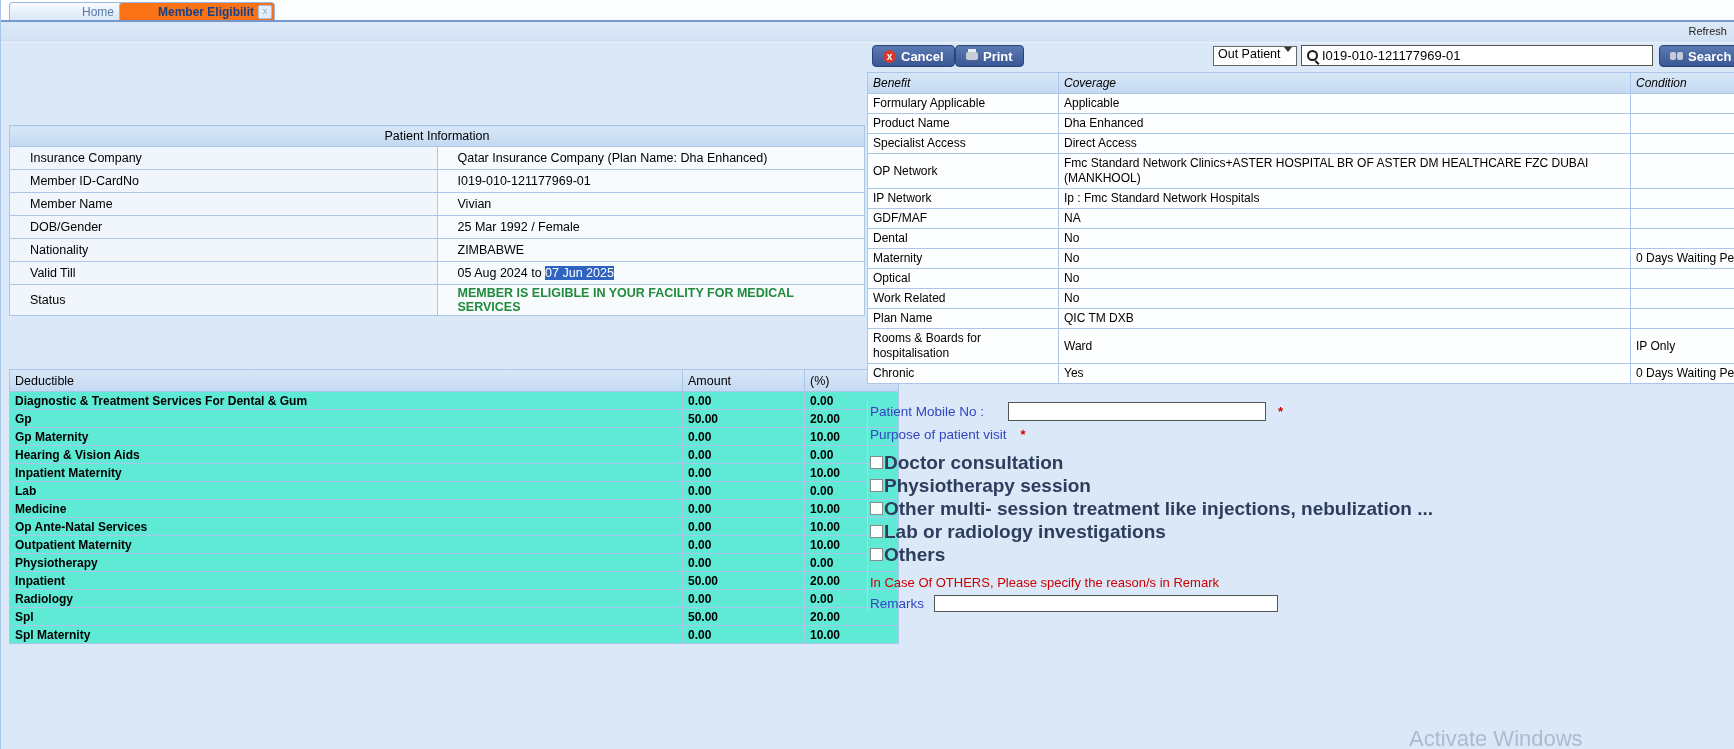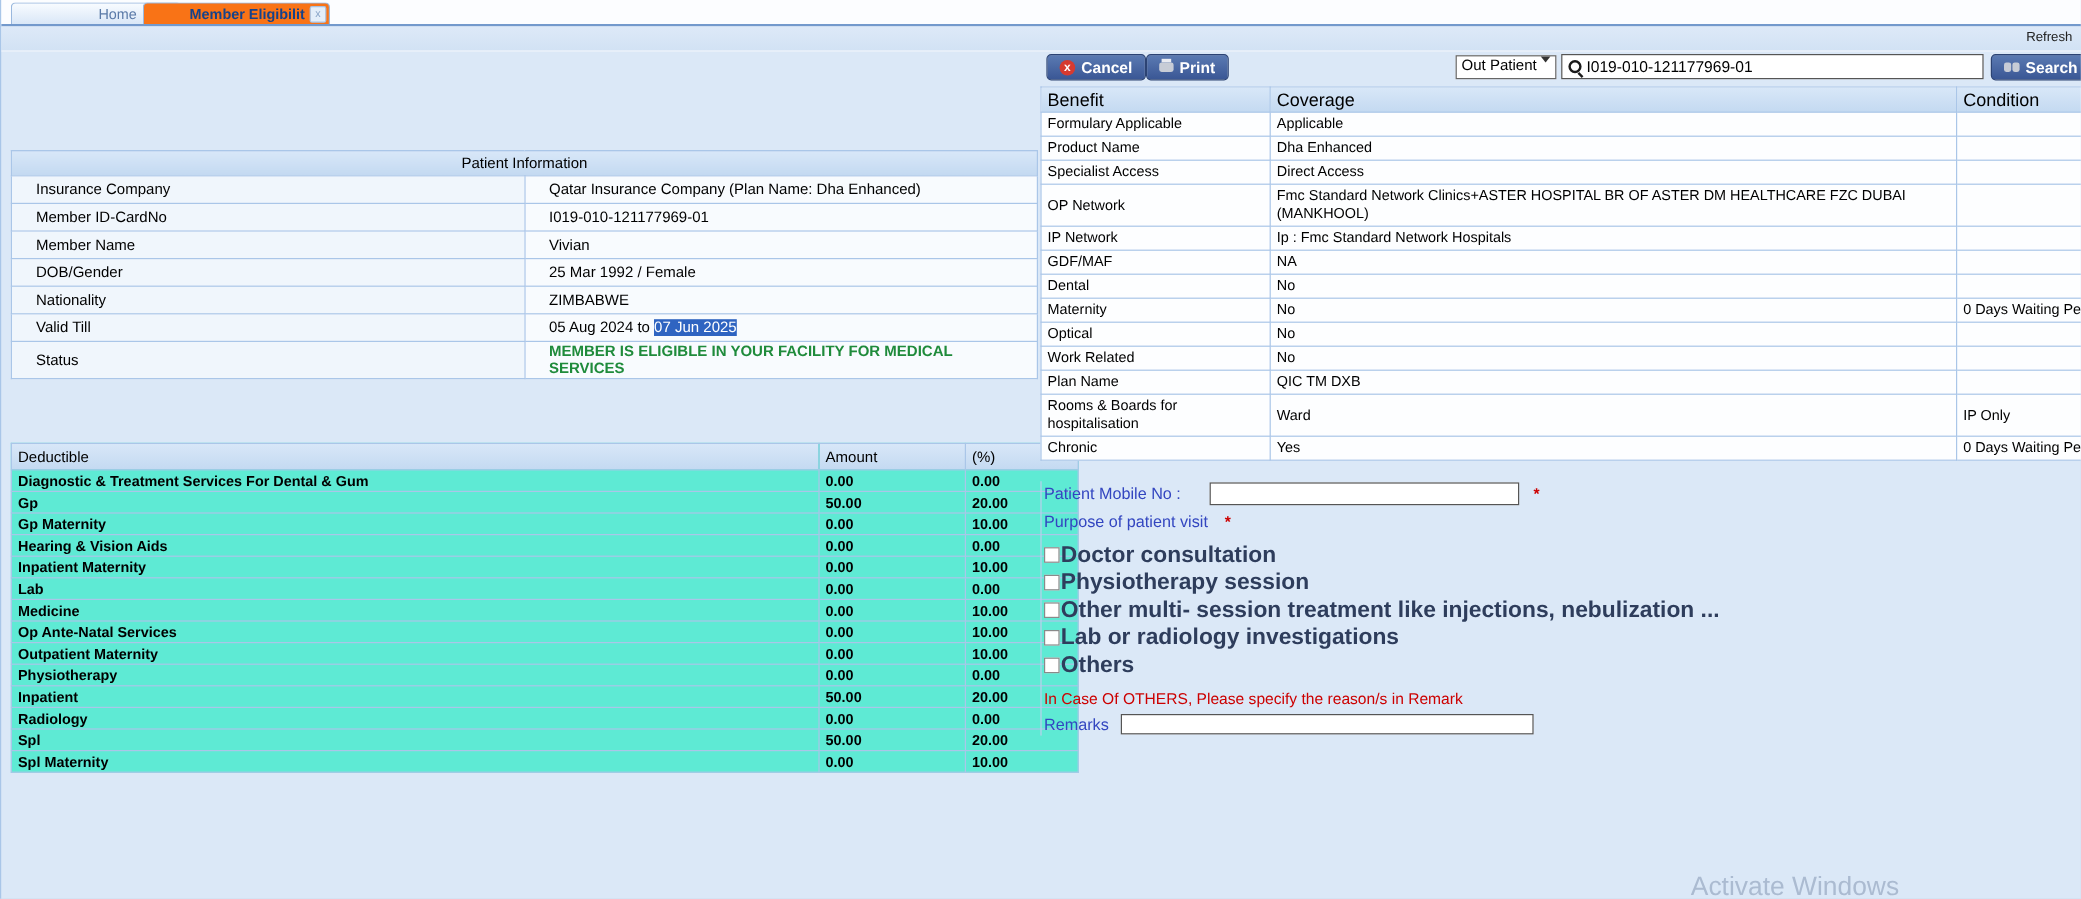--- a/index.html
+++ b/index.html
@@ -56,21 +56,21 @@
   .hl{background:var(--selection-blue);color:#fff;}
 
   
   .ded-table{position:absolute;left:8px;top:369px;width:856px;background:#5eead4;font-size:12px;}
   .ded-table th{height:19px;padding:1px 5px;font-size:12.5px;}
   .ded-table td{height:15px;padding:1px 5px;font-weight:bold;}
   .col-ded{width:662px;} .col-amt{width:111px;} .col-pct{width:83px;}
 
   
   .ben-table{position:absolute;left:866px;top:72px;width:860px;background:#fdfeff;font-size:12px;}
-  .ben-table th{height:18px;padding:1px 5px;font-size:15px;}
+  .ben-table th{height:18px;padding:1px 5px;font-size:12px;font-style:italic;}
   .ben-table td{padding:2px 5px;line-height:1.25;}
   .col-ben{width:180px;} .col-cov{width:561px;} .col-con{width:119px;}
 
   
   .visit-form{position:absolute;left:866px;top:401px;width:600px;border-left:1px solid #b9d0ec;padding-left:2px;box-sizing:border-box;}
   .form-blue{color:var(--form-blue);font-size:13.5px;}
   .req{color:var(--required-red);font-weight:bold;font-size:13px;}
   .mobile-row{display:flex;align-items:center;height:20px;}
   .mobile-row .form-blue{width:138px;}
   .mobile-input{width:252px;height:17px;border:1px solid #555;font-size:12px;font-family:"Liberation Sans",sans-serif;padding:0 2px;outline:none;}

